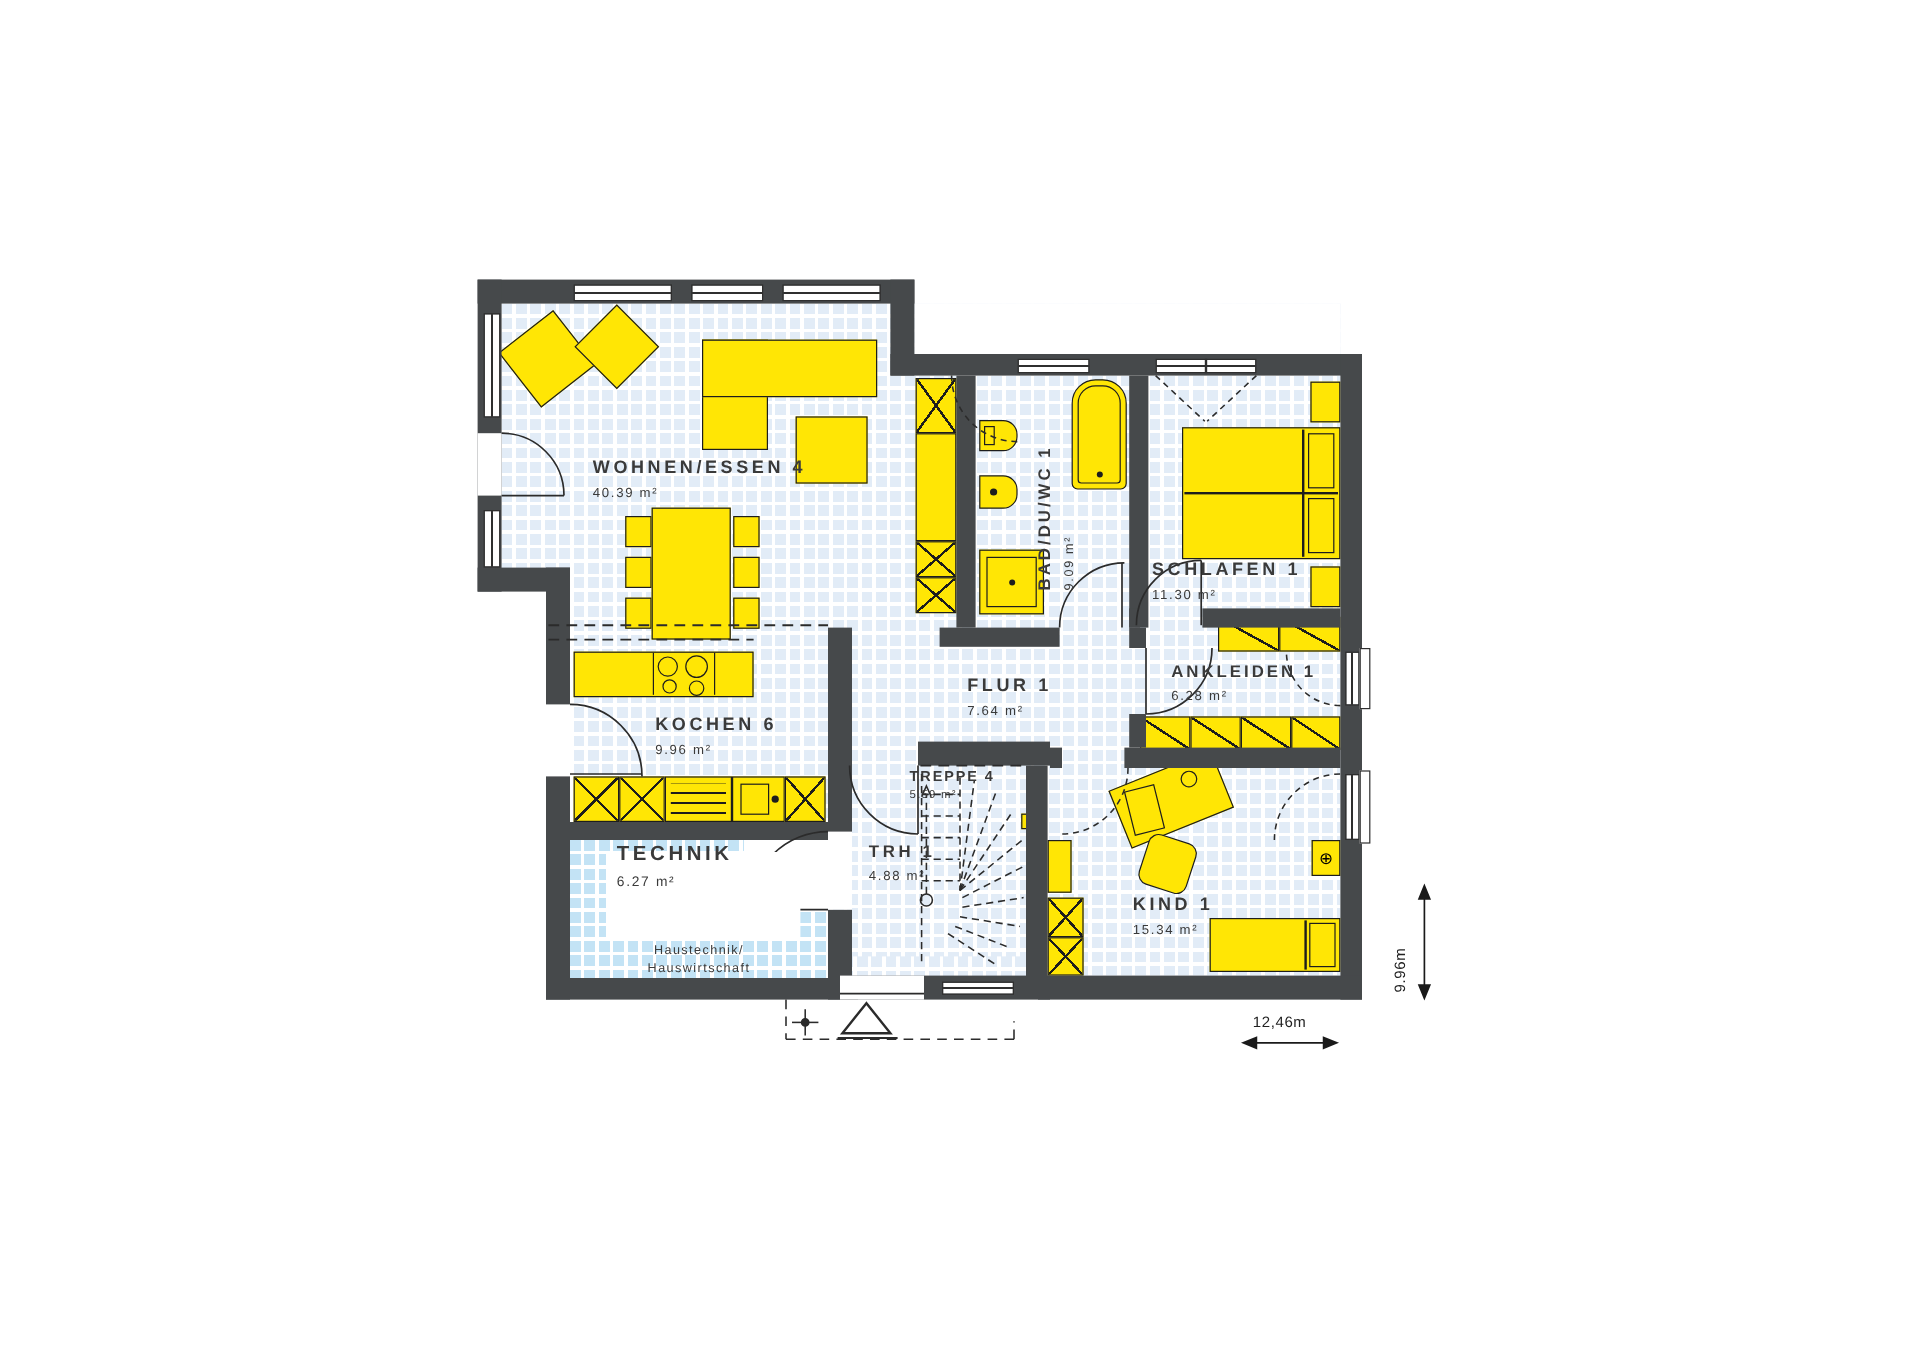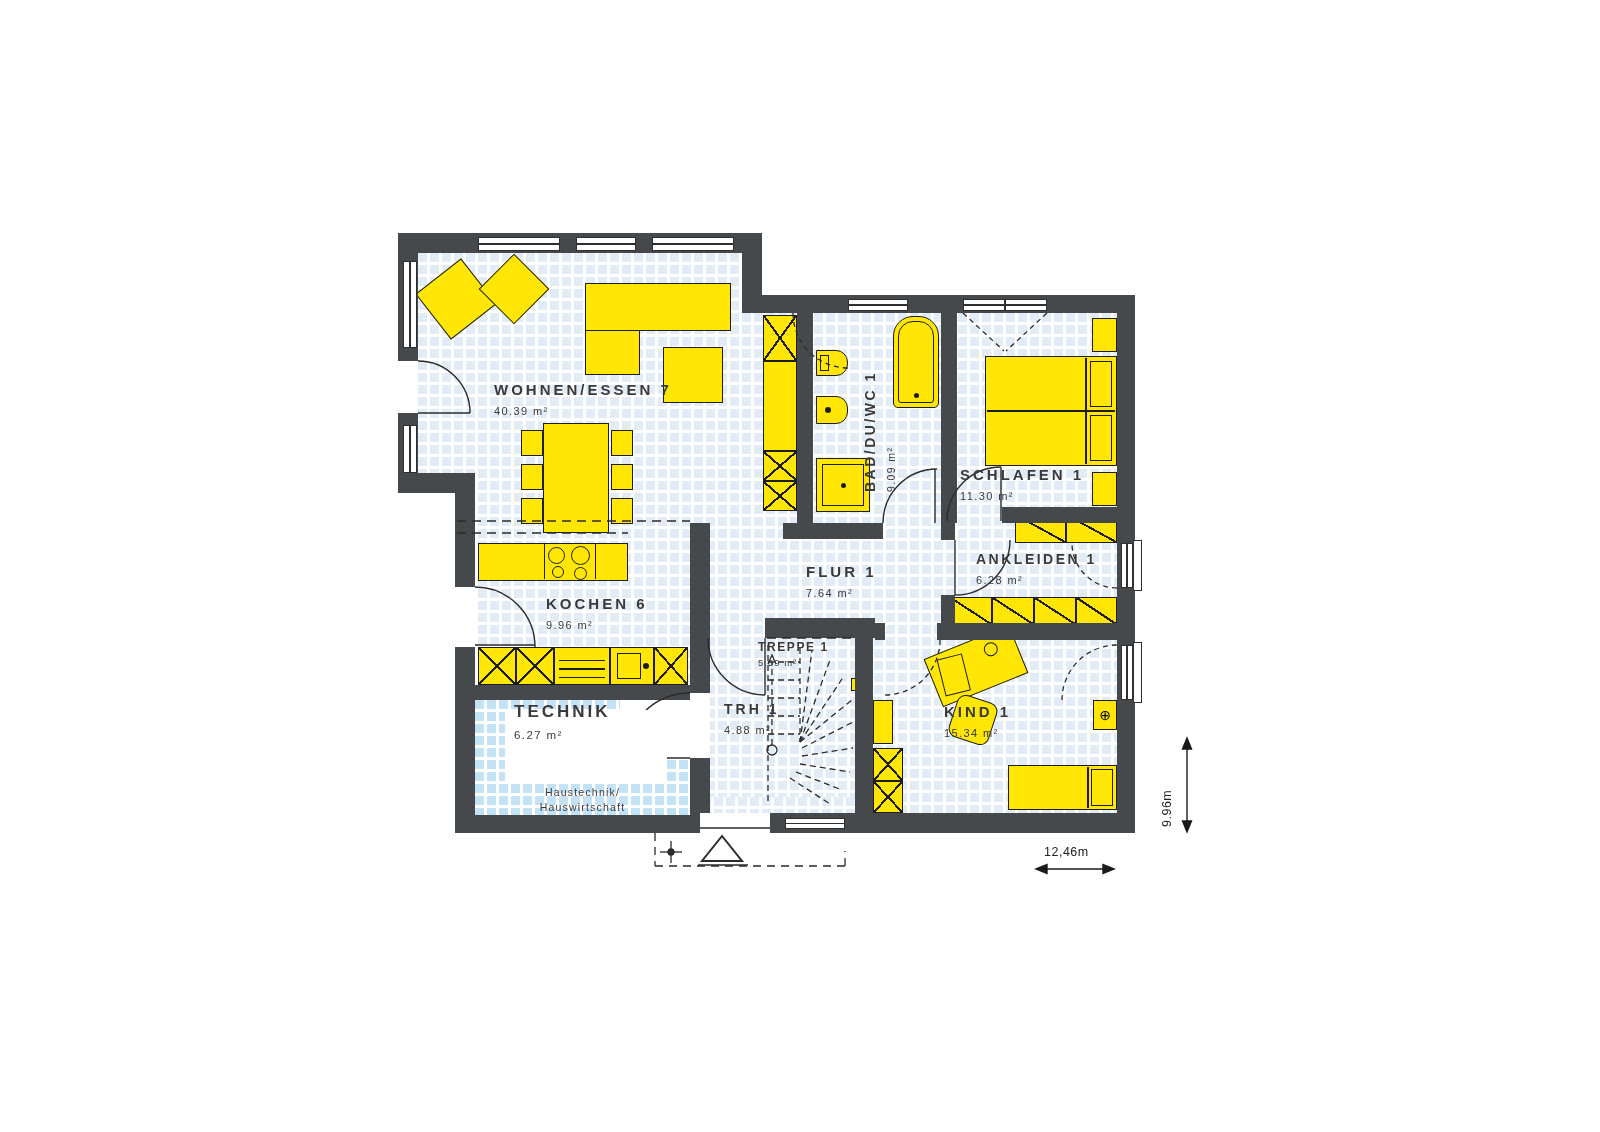--- a/index.html
+++ b/index.html
@@ -274,21 +274,21 @@
       <path d="M1187,832 l-4.5,-11 h9 Z" fill="#1a1a1a"></path>
     </g>
     <g stroke="#1a1a1a" stroke-width="1.4">
       <path d="M1042,869 H1108"></path>
       <path d="M1036,869 l11,-4.5 v9 Z" fill="#1a1a1a"></path>
       <path d="M1114,869 l-11,-4.5 v9 Z" fill="#1a1a1a"></path>
     </g>
   </svg>
 
   <div class="rlabel" style="left:494px;top:381px">
-    <div class="rname">WOHNEN/ESSEN 7</div>
+    <div class="rname">WOHNEN/ESSEN 4</div>
     <div class="rarea">40.39 m²</div>
   </div>
   <div class="rlabel vcol" style="left:862px;top:342px;height:150px">
     <div class="vtxt rname" style="font-size:14px;letter-spacing:2.5px">BAD/DU/WC 1</div>
     <div class="vtxt rarea" style="margin-top:0;font-size:10.5px">9.09 m²</div>
   </div>
   <div class="rlabel" style="left:960px;top:466px">
     <div class="rname">SCHLAFEN 1</div>
     <div class="rarea">11.30 m²</div>
   </div>
@@ -298,35 +298,35 @@
   </div>
   <div class="rlabel" style="left:806px;top:563px">
     <div class="rname">FLUR 1</div>
     <div class="rarea">7.64 m²</div>
   </div>
   <div class="rlabel" style="left:546px;top:595px">
     <div class="rname">KOCHEN 6</div>
     <div class="rarea">9.96 m²</div>
   </div>
   <div class="rlabel sm" style="left:758px;top:640px">
-    <div class="rname">TREPPE 1</div>
+    <div class="rname">TREPPE 4</div>
     <div class="rarea">5.59 m²</div>
   </div>
   <div class="rlabel" style="left:724px;top:701px">
     <div class="rname" style="font-size:14px">TRH 1</div>
     <div class="rarea">4.88 m²</div>
   </div>
   <div class="whitebg" style="left:505px;top:710px;width:162px;height:72px"></div>
   <div class="rlabel" style="left:514px;top:702px">
     <div class="rname" style="font-size:17px">TECHNIK</div>
     <div class="rarea" style="font-size:11.5px">6.27 m²</div>
   </div>
   <div class="note" style="left:475px;top:786px;width:215px">Haustechnik/</div>
   <div class="note" style="left:475px;top:801px;width:215px">Hauswirtschaft</div>
-  <div class="rlabel" style="left:944px;top:703px">
+  <div class="rlabel" style="left:944px;top:745px">
     <div class="rname">KIND 1</div>
     <div class="rarea">15.34 m²</div>
   </div>
 
   <div class="dimlabel" style="left:1044px;top:845px">12,46m</div>
   <div class="dimlabel" style="left:1160px;top:827px;transform:rotate(-90deg);transform-origin:left top">9.96m</div>
 
 </div>
 
 </body></html>

